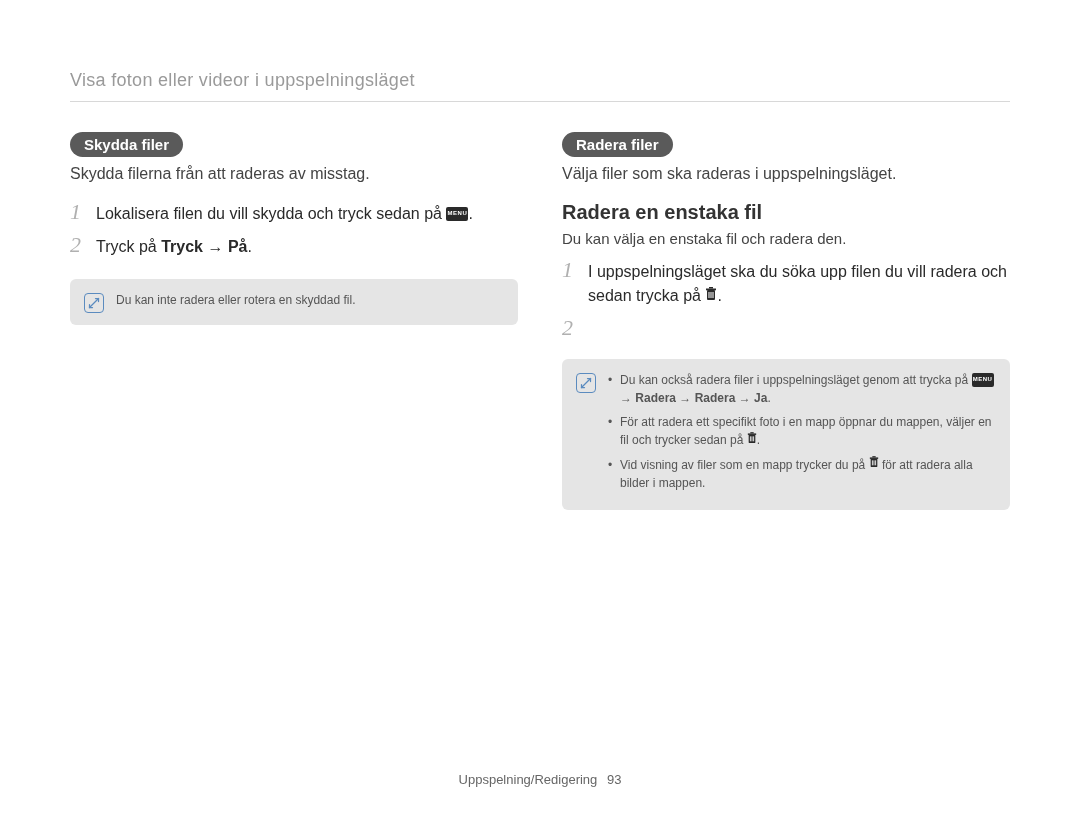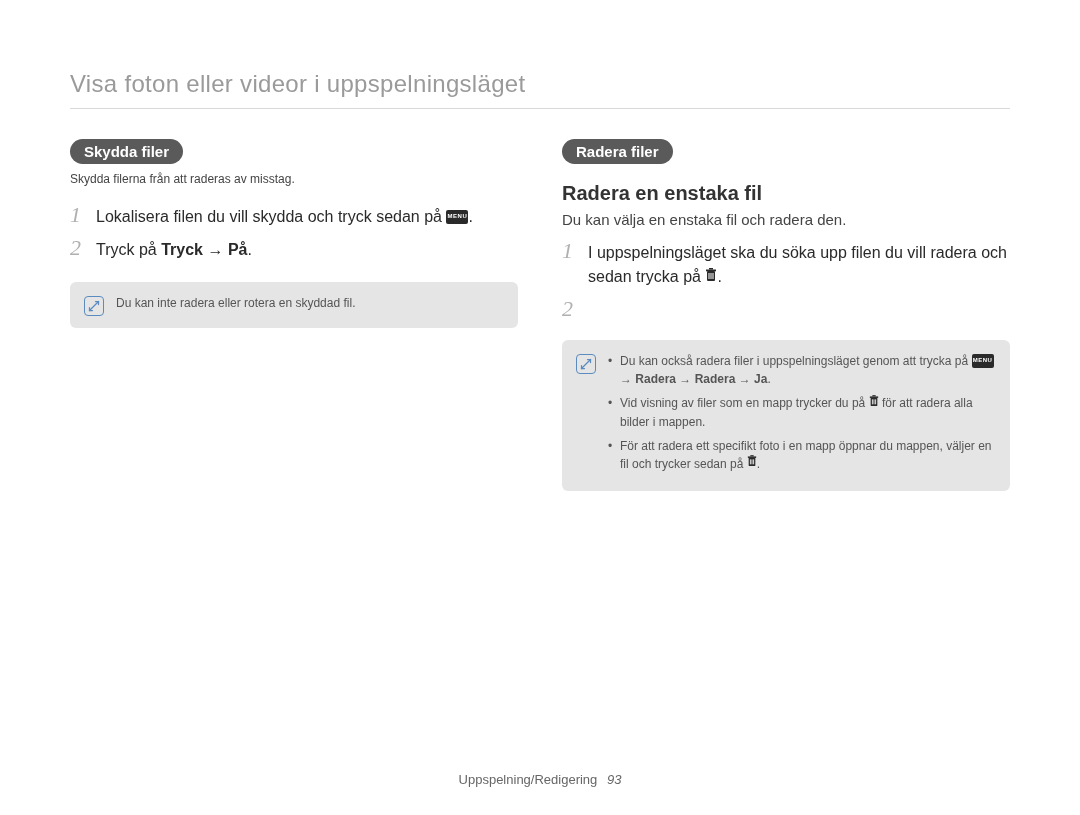--- a/index.html
+++ b/index.html
@@ -6,21 +6,21 @@
   body {
     width: 1080px;
     height: 815px;
     background: #ffffff;
     font-family: Arial, Helvetica, sans-serif;
     color: #3a3a3a;
     position: relative;
     padding: 70px 70px 0 70px;
   }
   .page-header {
-    font-size: 24px;
+    font-size: 18px;
     font-weight: 300;
     color: #9a9a9a;
     letter-spacing: 0.3px;
     border-bottom: 1px solid #d8d8d8;
     padding-bottom: 10px;
     margin-bottom: 30px;
   }
   .columns {
     display: flex;
     gap: 44px;
@@ -32,21 +32,21 @@
     display: inline-block;
     background: #5a5a5a;
     color: #ffffff;
     font-size: 15px;
     font-weight: 600;
     padding: 4px 14px;
     border-radius: 13px;
     margin-bottom: 8px;
   }
   .intro {
-    font-size: 12px;
+    font-size: 16px;
     color: #444;
     margin-bottom: 18px;
   }
   .subhead {
     font-size: 20px;
     font-weight: 700;
     color: #333;
     margin: 10px 0 6px 0;
   }
   .body-text {
@@ -137,21 +137,21 @@
   .note-list li b { font-weight: 700; }
   .footer {
     position: absolute;
     bottom: 28px;
     left: 0;
     width: 100%;
     text-align: center;
     font-size: 13px;
     color: #666;
   }
-  .footer .pagenum { font-weight: 400; margin-left: 6px; font-style: italic; }
+  .footer .pagenum { font-weight: 400; margin-left: 6px; }
 </style>
 </head>
 <body>
 
 <div class="page-header">Visa foton eller videor i uppspelningsläget</div>
 
 <div class="columns">
 
   <div class="col">
     <div class="section-pill">Skydda filer</div>
@@ -179,20 +179,21 @@
             <path d="M15 3 h6 v6"></path>
             <path d="M9 21 H3 v-6"></path>
         </svg>
       </div>
       <div>Du kan inte radera eller rotera en skyddad fil.</div>
     </div>
   </div>
 
   <div class="col">
     <div class="section-pill">Radera filer</div>
+    <div class="intro">Välja filer som ska raderas i uppspelningsläget.</div>
 
     <div class="subhead">Radera en enstaka fil</div>
     <div class="body-text">Du kan välja en enstaka fil och radera den.</div>
 
     <div class="step">
       <div class="step-num">1</div>
       <div class="step-text">
         <span>I uppspelningsläget ska du söka upp filen du vill radera och sedan trycka på </span>
         <span class="icon-trash">
           <svg width="12" height="14" viewBox="0 0 12 14">
@@ -217,48 +218,48 @@
           <path d="M3 21 L21 3"></path>
             <path d="M15 3 h6 v6"></path>
             <path d="M9 21 H3 v-6"></path>
         </svg>
       </div>
       <ul class="note-list">
         <li>
           <span>Du kan också radera filer i uppspelningsläget genom att trycka på </span>
           <span class="icon-menu">MENU</span>
           <b> → Radera → Radera → Ja</b><span>.</span>
+        </li>
+        <li>
+          <span>För att radera ett specifikt foto i en mapp öppnar du mappen, väljer en fil och trycker sedan på </span>
+          <span class="icon-trash">
+            <svg width="10" height="12" viewBox="0 0 12 14">
+                <rect x="2" y="3" width="8" height="10" rx="1" fill="#2a2a2a"></rect>
+                <rect x="1" y="1.5" width="10" height="1.8" fill="#2a2a2a"></rect>
+                <rect x="4" y="0" width="4" height="1.5" fill="#2a2a2a"></rect>
+                <rect x="3.5" y="5" width="1" height="6" fill="#fff"></rect>
+                <rect x="5.5" y="5" width="1" height="6" fill="#fff"></rect>
+                <rect x="7.5" y="5" width="1" height="6" fill="#fff"></rect>
+              </svg>
+          </span><span>.</span>
         </li>
         <li>
           <span>Vid visning av filer som en mapp trycker du på </span>
           <span class="icon-trash">
             <svg width="10" height="12" viewBox="0 0 12 14">
                 <rect x="2" y="3" width="8" height="10" rx="1" fill="#2a2a2a"></rect>
                 <rect x="1" y="1.5" width="10" height="1.8" fill="#2a2a2a"></rect>
                 <rect x="4" y="0" width="4" height="1.5" fill="#2a2a2a"></rect>
                 <rect x="3.5" y="5" width="1" height="6" fill="#fff"></rect>
                 <rect x="5.5" y="5" width="1" height="6" fill="#fff"></rect>
                 <rect x="7.5" y="5" width="1" height="6" fill="#fff"></rect>
               </svg>
           </span>
           <span> för att radera alla bilder i mappen.</span>
         </li>
-        <li>
-          <span>För att radera ett specifikt foto i en mapp öppnar du mappen, väljer en fil och trycker sedan på </span>
-          <span class="icon-trash">
-            <svg width="10" height="12" viewBox="0 0 12 14">
-                <rect x="2" y="3" width="8" height="10" rx="1" fill="#2a2a2a"></rect>
-                <rect x="1" y="1.5" width="10" height="1.8" fill="#2a2a2a"></rect>
-                <rect x="4" y="0" width="4" height="1.5" fill="#2a2a2a"></rect>
-                <rect x="3.5" y="5" width="1" height="6" fill="#fff"></rect>
-                <rect x="5.5" y="5" width="1" height="6" fill="#fff"></rect>
-                <rect x="7.5" y="5" width="1" height="6" fill="#fff"></rect>
-              </svg>
-          </span><span>.</span>
-        </li>
       </ul>
     </div>
   </div>
 
 </div>
 
 <div class="footer">
   <span>Uppspelning/Redigering</span>
   <span class="pagenum">93</span>
 </div>

